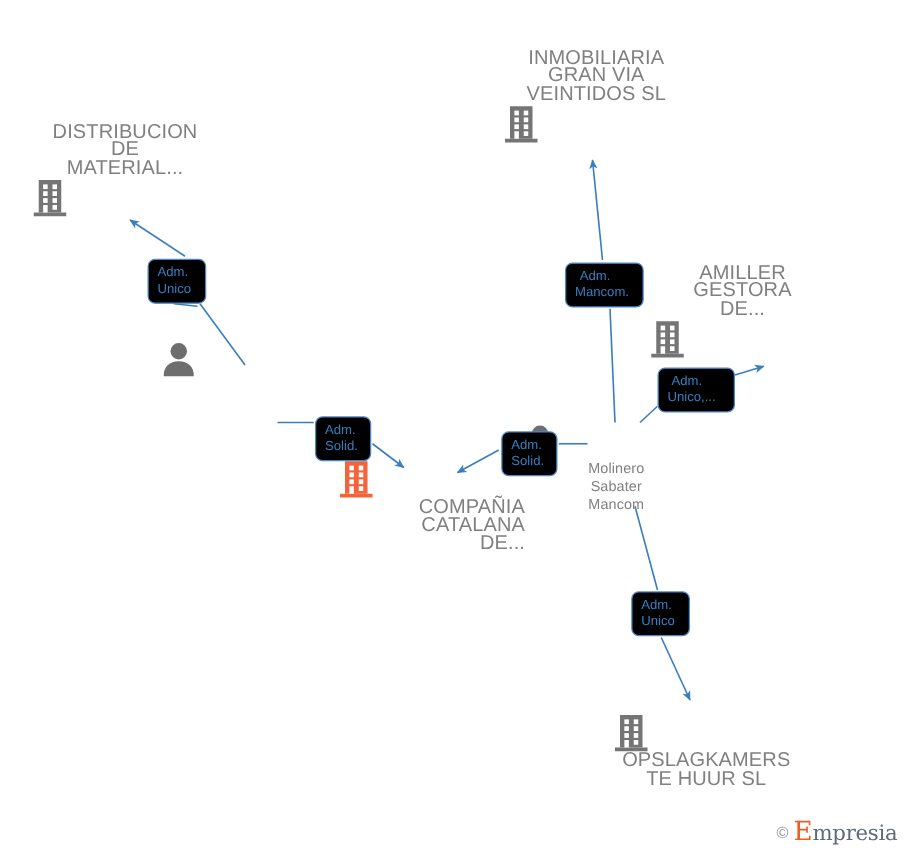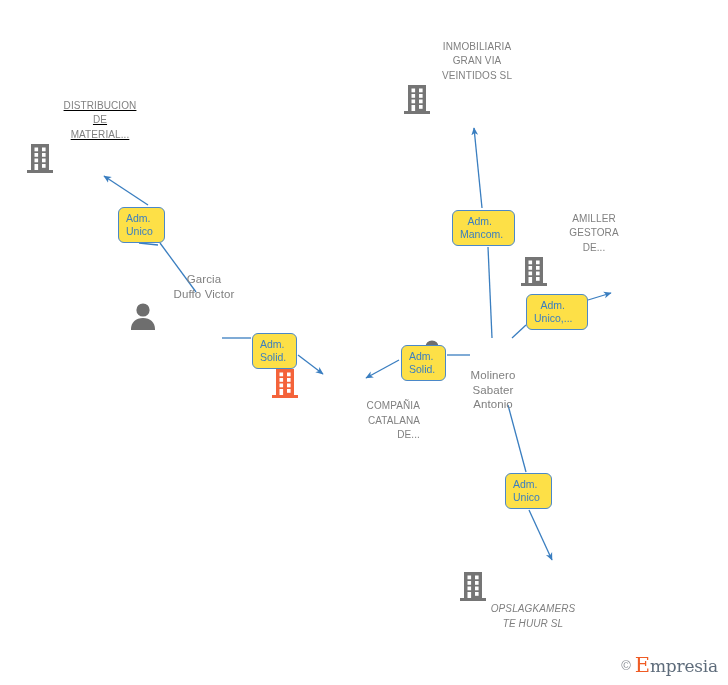--- a/index.html
+++ b/index.html
@@ -34,39 +34,39 @@
     z-index: 3;
   }
   .node-label {
     font-size: 11.5px;
     line-height: 14.5px;
     color: #808080;
     letter-spacing: .1px;
     white-space: pre-line;
   }
   .node-label.company {
-    font-size: 10px;
+    font-size: 16px;
   }
   .node-icon {
     display: block;
     margin: 0 auto;
   }
   .node-icon svg { display: block; }
 
   .edge-label {
     position: absolute;
     z-index: 5;
-    background: #fde047;
+    background: #000000;
     border: 1px solid #4b88c8;
     border-radius: 6px;
     color: #3a7ec0;
     font-size: 10.5px;
     line-height: 13px;
     padding: 4px 22px 4px 7px;
-    text-align: right;
+    text-align: center;
     white-space: pre-line;
     box-sizing: border-box;
   }
 
   #watermark {
     position: absolute;
     right: 10px;
     bottom: 9px;
     z-index: 8;
     display: flex;
@@ -113,21 +113,21 @@
         <path d="M 492,338 L 488,247" stroke="#3a7ec0" stroke-width="1.3" fill="none"></path>
         <path d="M 482,208 L 474,128" stroke="#3a7ec0" stroke-width="1.3" fill="none" marker-end="url(#arrowhead)"></path>
         <path d="M 512,338 L 526,325" stroke="#3a7ec0" stroke-width="1.3" fill="none"></path>
         <path d="M 588,300 L 611,293" stroke="#3a7ec0" stroke-width="1.3" fill="none" marker-end="url(#arrowhead)"></path>
         <path d="M 508,405 L 526,472" stroke="#3a7ec0" stroke-width="1.3" fill="none"></path>
         <path d="M 529,510 L 552,560" stroke="#3a7ec0" stroke-width="1.3" fill="none" marker-end="url(#arrowhead)"></path>
       </g>
   </svg>
 
   <div id="nodes">
-      <div class="node" style="left: 100px; top: 98.5px; text-decoration: underline;">
+      <div class="node" style="left: 100px; top: 98.5px;">
         <div class="node-label company">DISTRIBUCION
 DE
 MATERIAL...</div>
         <span class="node-icon">
           <svg width="30" height="32" viewBox="0 0 30 32">
             <path d="M6 2 h18 v26 h-18 z" fill="#757575"></path>
             <rect x="2" y="28" width="26" height="3" fill="#757575"></rect>
             <rect x="9.5" y="5.5" width="3.6" height="3.8" fill="#ffffff"></rect>
             <rect x="17" y="5.5" width="3.6" height="3.8" fill="#ffffff"></rect>
             <rect x="9.5" y="11" width="3.6" height="3.8" fill="#ffffff"></rect>
@@ -171,22 +171,20 @@
             <rect x="9.5" y="11" width="3.6" height="3.8" fill="#ffffff"></rect>
             <rect x="17" y="11" width="3.6" height="3.8" fill="#ffffff"></rect>
             <rect x="9.5" y="16.5" width="3.6" height="3.8" fill="#ffffff"></rect>
             <rect x="17" y="16.5" width="3.6" height="3.8" fill="#ffffff"></rect>
             <rect x="9.5" y="22" width="3.6" height="6" fill="#ffffff"></rect>
             <rect x="17" y="22" width="3.6" height="3.8" fill="#ffffff"></rect>
           </svg>
         </span>
       </div>
       <div class="node" style="left: 204px; top: 272px;">
-        <div class="node-label">Garcia
-Duffo Victor</div>
         <span class="node-icon">
           <svg width="28" height="30" viewBox="0 0 28 30">
             <circle cx="14" cy="9" r="6.6" fill="#6e6e6e"></circle>
             <path d="M14 17 C21.2 17 26 21.5 26 28 L26 29 L2 29 L2 28 C2 21.5 6.8 17 14 17 Z" fill="#6e6e6e"></path>
           </svg>
         </span>
       </div>
       <div class="node" style="left: 345px; top: 367px; text-align: right;">
         <span class="node-icon">
           <svg width="30" height="32" viewBox="0 0 30 32">
@@ -208,23 +206,23 @@
       </div>
       <div class="node" style="left: 493px; top: 338px;">
         <span class="node-icon">
           <svg width="28" height="30" viewBox="0 0 28 30">
             <circle cx="14" cy="9" r="6.6" fill="#6e6e6e"></circle>
             <path d="M14 17 C21.2 17 26 21.5 26 28 L26 29 L2 29 L2 28 C2 21.5 6.8 17 14 17 Z" fill="#6e6e6e"></path>
           </svg>
         </span>
         <div class="node-label">Molinero
 Sabater
-Antonio</div>
-      </div>
-      <div class="node" style="left: 533px; top: 570px; font-style: italic;">
+Mancom</div>
+      </div>
+      <div class="node" style="left: 565px; top: 570px;">
         <span class="node-icon">
           <svg width="30" height="32" viewBox="0 0 30 32">
             <path d="M6 2 h18 v26 h-18 z" fill="#757575"></path>
             <rect x="2" y="28" width="26" height="3" fill="#757575"></rect>
             <rect x="9.5" y="5.5" width="3.6" height="3.8" fill="#ffffff"></rect>
             <rect x="17" y="5.5" width="3.6" height="3.8" fill="#ffffff"></rect>
             <rect x="9.5" y="11" width="3.6" height="3.8" fill="#ffffff"></rect>
             <rect x="17" y="11" width="3.6" height="3.8" fill="#ffffff"></rect>
             <rect x="9.5" y="16.5" width="3.6" height="3.8" fill="#ffffff"></rect>
             <rect x="17" y="16.5" width="3.6" height="3.8" fill="#ffffff"></rect>

